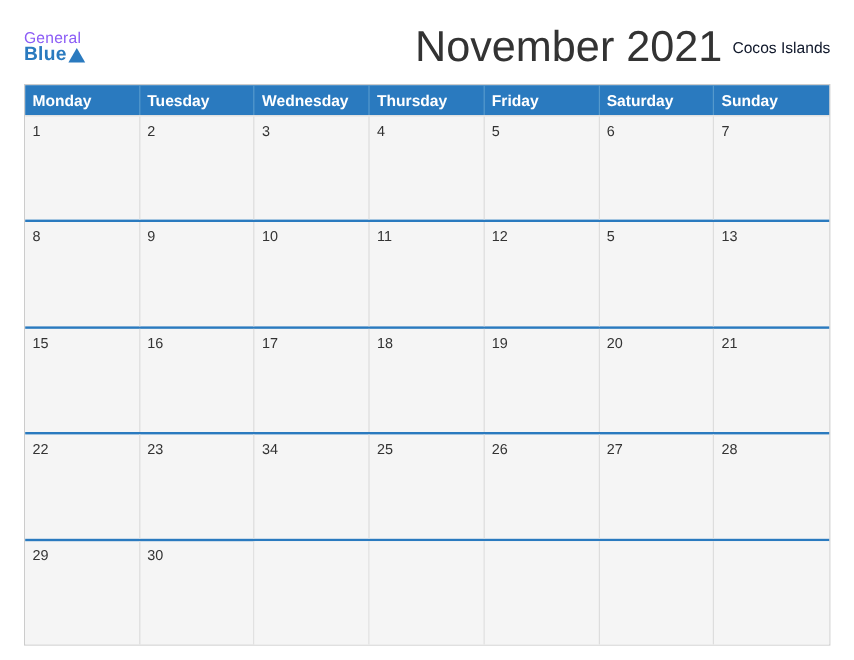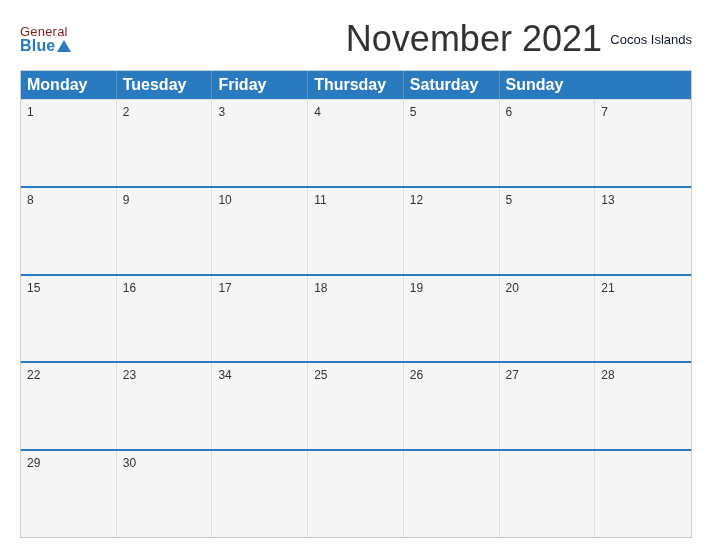--- a/index.html
+++ b/index.html
@@ -24,21 +24,21 @@
       margin-bottom: 10px;
     }
     .logo {
       display: flex;
       flex-direction: column;
       align-items: flex-start;
       line-height: 1;
     }
     .logo-general {
       font-size: 13px;
-      color: #7f1d1d;
+      color: #8b5cf6;
       font-weight: normal;
       letter-spacing: 0.2px;
     }
     .logo-blue {
       font-size: 16px;
       color: #2a7abf;
       font-weight: bold;
       letter-spacing: 0.2px;
       display: flex;
       align-items: center;
@@ -72,21 +72,21 @@
       flex-direction: column;
       border: 1px solid #ccc;
     }
     .cal-header-row {
       display: grid;
       grid-template-columns: repeat(7, 1fr);
       background: #2a7abf;
     }
     .cal-header-cell {
       color: #fff;
-      font-size: 16px;
+      font-size: 13px;
       font-weight: bold;
       padding: 5px 6px;
       border-right: 1px solid #5599cc;
       text-align: left;
     }
     .cal-header-cell:last-child {
       border-right: none;
     }
     .cal-body {
       flex: 1;
@@ -137,22 +137,23 @@
       </span>
     </div>
     <h1 class="title">November 2021</h1>
     <div class="region">Cocos Islands</div>
   </div>
 
   <div class="calendar">
     <div class="cal-header-row">
     <div class="cal-header-cell">Monday</div>
         <div class="cal-header-cell">Tuesday</div>
+        <div class="cal-header-cell">Wednesday</div>
+        <div class="cal-header-cell">Thursday</div>
         <div class="cal-header-cell">Friday</div>
-        <div class="cal-header-cell">Thursday</div>
         <div class="cal-header-cell">Saturday</div>
         <div class="cal-header-cell">Sunday</div>
       </div>
     <div class="cal-body">
     <div class="cal-week">
           <div class="cal-cell"><span class="day-num">1</span></div>
           <div class="cal-cell"><span class="day-num">2</span></div>
           <div class="cal-cell"><span class="day-num">3</span></div>
           <div class="cal-cell"><span class="day-num">4</span></div>
           <div class="cal-cell"><span class="day-num">5</span></div>

